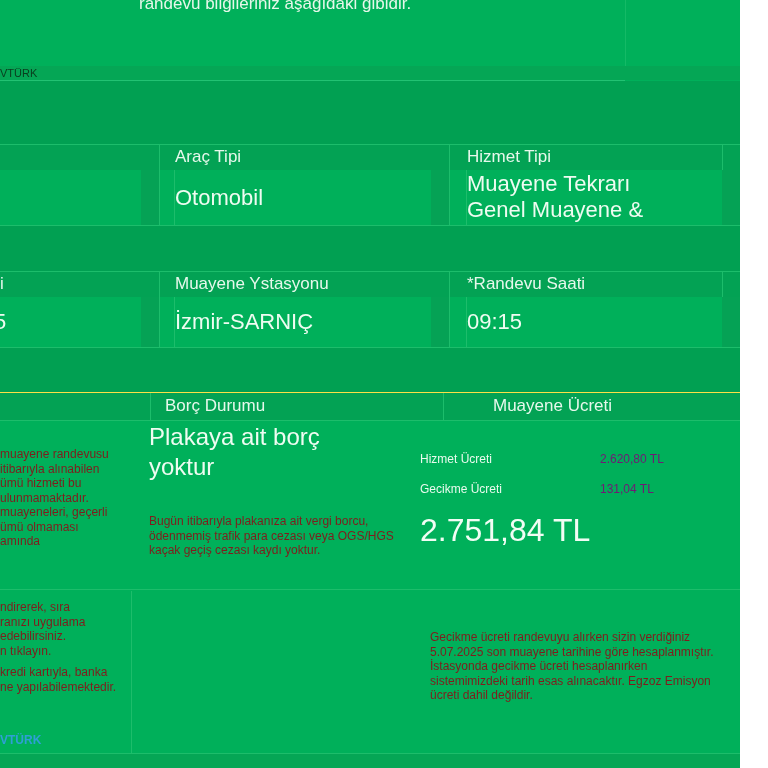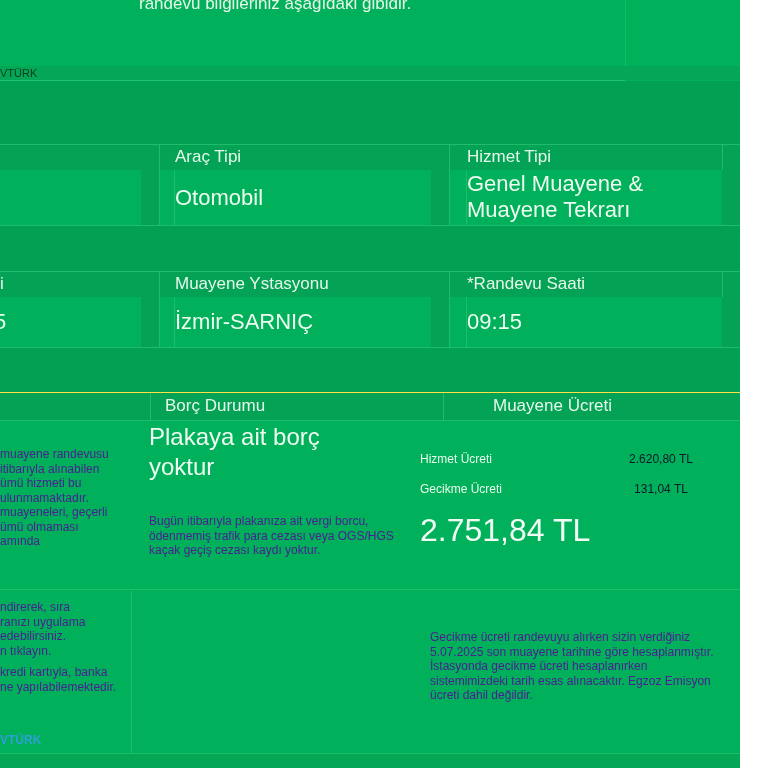--- a/index.html
+++ b/index.html
@@ -20,25 +20,25 @@
 
   .row-head { left:0; width:740px; height:25px; background:#03a254; border-top:1px solid #1dbd6b; }
   .row-val { left:0; width:768px; background:#00b05a; }
   .sep-band { left:0; width:740px; background:#01a052; border-top:1px solid #1dbd6b; }
   .cell-label { position:absolute; font-size:17px; color:#e7f8ec; white-space:nowrap; }
   .cell-value { position:absolute; font-size:22px; color:#eefcf1; line-height:26px; }
   .shade { position:absolute; background:#05a255; }
   .vline { position:absolute; width:1px; background:#1dbd6b; }
 
   .sec-head { left:0; top:392px; width:743px; height:27px; background:#03a254; border-top:1px solid #fde047; border-bottom:1px solid #1dbd6b; }
-  .small { font-size:12px; line-height:14.5px; color:#4c1d95; }
+  .small { font-size:12px; line-height:14.5px; color:#7f1d1d; }
   .big-debt { left:149px; top:422px; font-size:24px; line-height:30px; color:#eefcf1; }
   .total { left:420px; top:512px; font-size:32px; color:#f1fdf4; white-space:nowrap; }
   .fee-label { font-size:12px; color:#e9fbee; white-space:nowrap; }
-  .fee-val { font-size:12px; color:#0f172a; white-space:nowrap; text-align:center; }
+  .fee-val { font-size:12px; color:#701a75; white-space:nowrap; text-align:left; }
   .link { left:0; top:733px; font-size:12px; color:#2f9fd6; font-weight:bold; filter:blur(0.6px); }
   .bottom-band { left:0; top:753px; width:740px; height:15px; background:#05a655; border-top:1px solid #1dbd6b; }
 </style>
 </head>
 <body>
 
 <div class="page">
 
   <div class="abs intro">randevu bilgileriniz aşağıdaki gibidir.</div>
   <div class="abs intro-vline"></div>
@@ -59,22 +59,22 @@
 
   <div class="abs row-val" style="top:170px; height:55px;">
     <div class="shade" style="left:141px; top:0; width:18px; height:55px;"></div>
     <div class="vline" style="left:159px; top:0; height:55px;"></div>
     <div class="vline" style="left:174px; top:0; height:55px;"></div>
     <span class="cell-value" style="left:175px; top:15px;">Otomobil</span>
     <div class="shade" style="left:431px; top:0; width:18px; height:55px;"></div>
     <div class="vline" style="left:449px; top:0; height:55px;"></div>
     <div class="vline" style="left:466px; top:0; height:55px;"></div>
     <div class="cell-value" style="left:467px; top:1px;">
+      <div>Muayene Tekrarı</div>
       <div>Genel Muayene &amp;</div>
-      <div>Muayene Tekrarı</div>
     </div>
     <div class="shade" style="left:722px; top:0; width:18px; height:55px;"></div>
   </div>
 
   <div class="abs sep-band" style="top:225px; height:45px;"></div>
 
   <div class="abs row-head" style="top:271px;">
     <span class="cell-label" style="left:0; top:2px;">i</span>
     <div class="vline" style="left:159px; top:0; height:25px;"></div>
     <span class="cell-label" style="left:175px; top:2px;">Muayene Ystasyonu</span>

